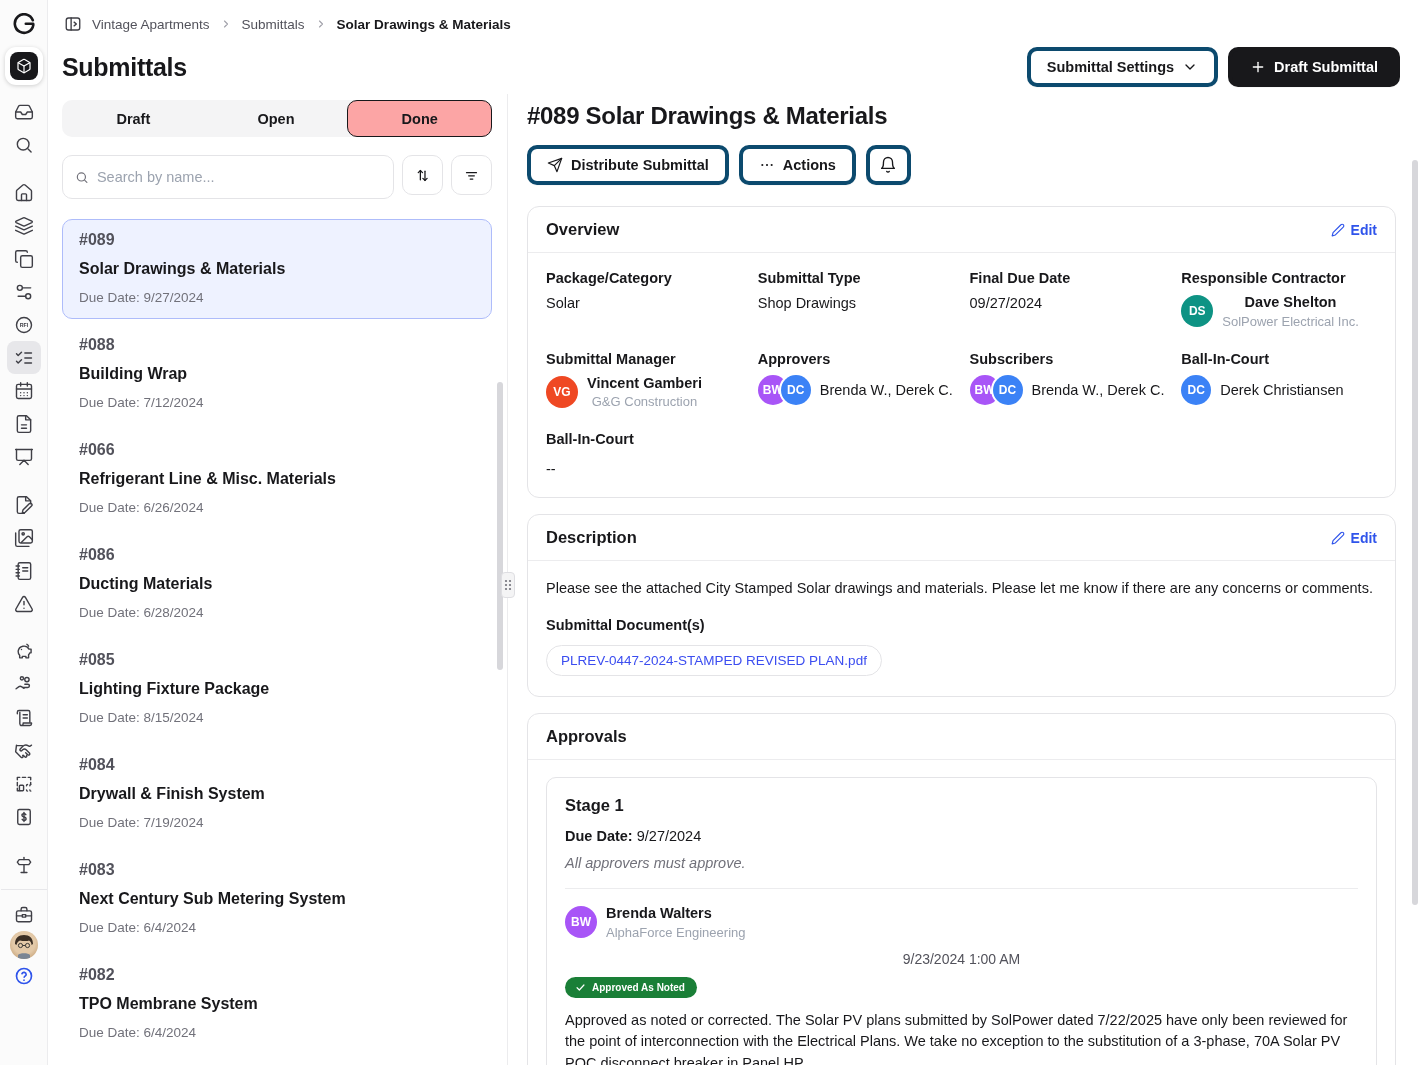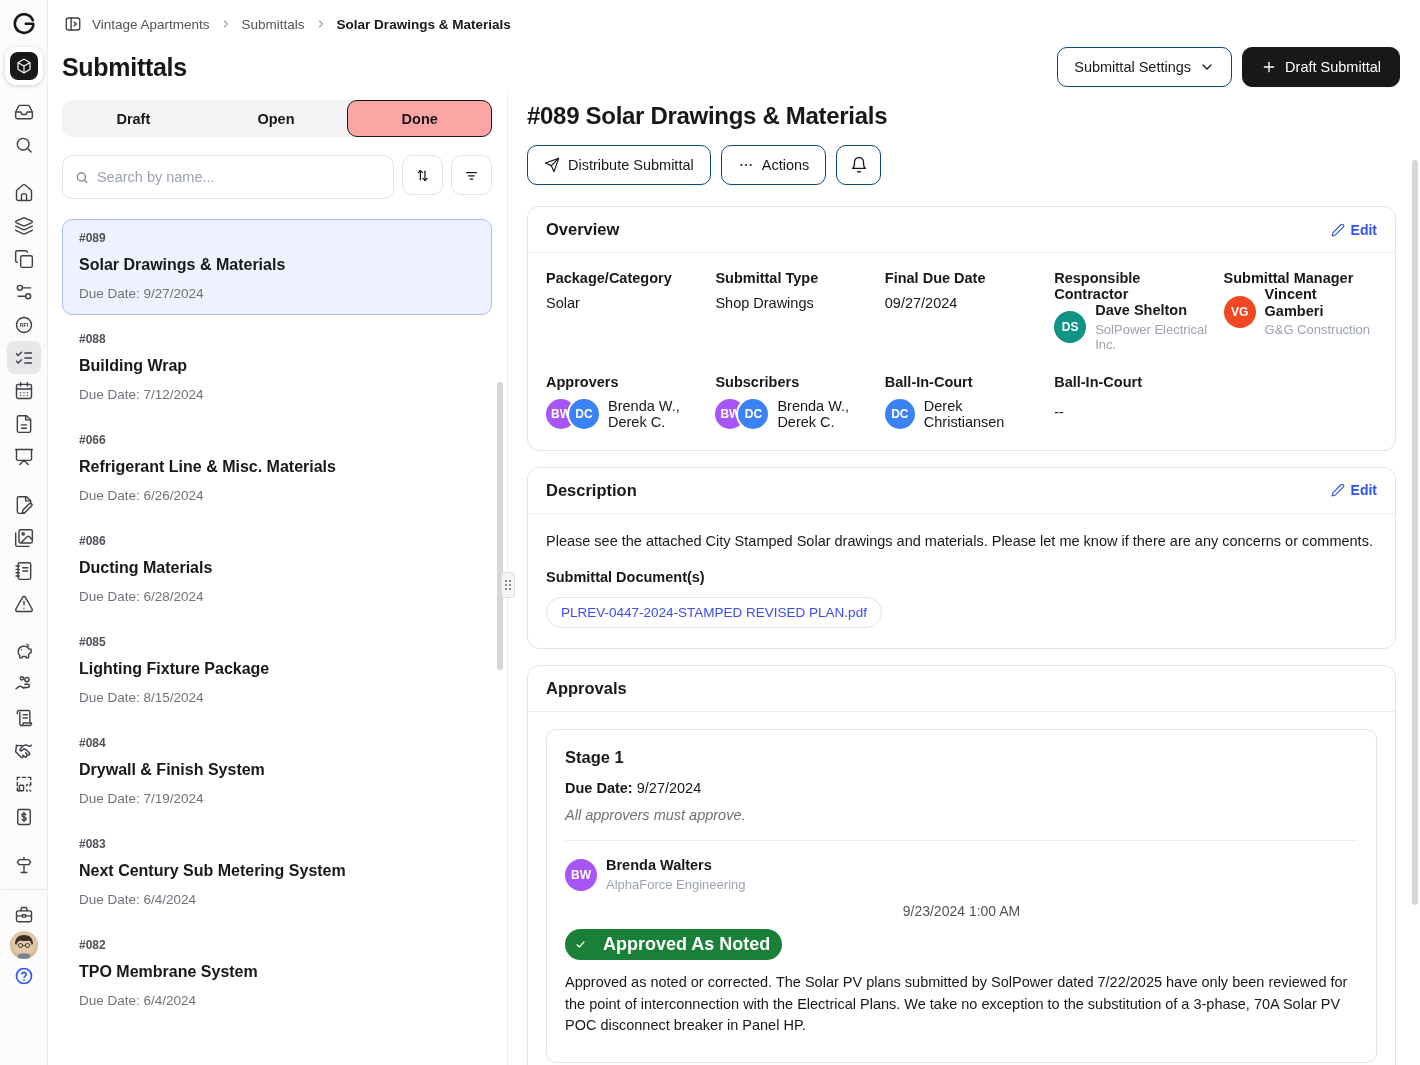--- a/index.html
+++ b/index.html
@@ -38,21 +38,21 @@
   .main { position:fixed; left:48px; top:0; width:1372px; height:1065px; display:flex; flex-direction:column; }
   .crumb-row { height:40px; display:flex; align-items:center; padding:8px 16px 0; gap:10px; }
   .collapse-btn { color:#3f3f46; cursor:pointer; }
   .crumb-item { font-size:13.5px; color:#52525b; cursor:pointer; }
   .crumb-sep { color:#a1a1aa; }
   .crumb-current { font-size:13.5px; font-weight:700; color:#18181b; }
   .header-row { height:54px; display:flex; align-items:center; padding:0 20px 0 14px; }
   .page-title { font-size:25px; font-weight:800; letter-spacing:-.3px; }
   .header-actions { margin-left:auto; display:flex; gap:10px; }
   .btn { height:40px; display:inline-flex; align-items:center; gap:8px; padding:0 16px;
-    border:1px solid #0c4a6e; border-radius:10px; background:#fff; font-size:14.5px; font-weight:400;
+    border:4px solid #0c4a6e; border-radius:10px; background:#fff; font-size:14.5px; font-weight:700;
     color:#18181b; cursor:pointer; box-shadow:0 1px 1px rgba(0,0,0,.03); }
   .btn svg { width:16px; height:16px; stroke:currentColor; fill:none; stroke-width:2;
     stroke-linecap:round; stroke-linejoin:round; }
   .btn-dark { background:#18181b; border-color:#18181b; color:#fff; padding:0 18px; }
 
   
   .content { flex:1; display:flex; position:relative; min-height:0; }
   .left-panel { width:452px; padding:6px 8px 0 14px; flex:0 0 auto; }
   .tabs { display:flex; background:#f4f4f5; border-radius:10px; height:37px; align-items:stretch; }
   .tab { flex:1; display:flex; align-items:center; justify-content:center; font-size:14.5px;
@@ -64,21 +64,21 @@
   .search-box svg { width:15px; height:15px; stroke:#71717a; fill:none; stroke-width:2; stroke-linecap:round; }
   .search-box input { border:none; outline:none; font-size:14.5px; width:100%;
     font-family:"Liberation Sans", sans-serif; color:#18181b; background:transparent; }
   .search-box input::placeholder { color:#9ca3af; }
   .sq-btn { width:41px; height:40px; border:1px solid #e4e4e7; border-radius:10px; background:#fff;
     display:flex; align-items:center; justify-content:center; cursor:pointer; color:#18181b; }
   .sq-btn svg { width:17px; height:17px; stroke:currentColor; fill:none; stroke-width:1.8; stroke-linecap:round; }
   .sub-list { margin-top:20px; display:flex; flex-direction:column; gap:5px; }
   .sub-item { border:1.5px solid transparent; border-radius:10px; padding:11px 16px 13px; cursor:pointer; }
   .sub-item.selected { background:#eef2ff; border-color:#aebcfa; }
-  .sub-num { font-size:12px; font-weight:600; color:#52525b; }
+  .sub-num { font-size:16px; font-weight:600; color:#52525b; }
   .sub-title { font-size:16px; font-weight:700; color:#18181b; margin-top:11px; }
   .sub-due { font-size:13.5px; color:#71717a; margin-top:12px; }
 
   .list-scrollbar { position:absolute; left:449px; top:288px; width:6px; height:288px;
     background:#d7d7db; border-radius:3px; cursor:pointer; }
   .v-divider { width:16px; flex:0 0 auto; position:relative; }
   .v-divider::before { content:""; position:absolute; left:7px; top:0; bottom:0; width:1px; background:#ececee; }
   .grip { position:absolute; left:1px; top:478px; width:14px; height:26px; background:#f4f4f5;
     border:1px solid #dedee2; border-radius:4px; display:flex; align-items:center; justify-content:center;
     cursor:col-resize; }
@@ -93,24 +93,24 @@
 
   .card { border:1px solid #e4e4e7; border-radius:12px; margin-top:21px; background:#fff; }
   .card-hd { display:flex; align-items:center; padding:13px 18px; border-bottom:1px solid #ececee; }
   .card-hd h2 { font-size:16.5px; font-weight:700; }
   .edit-link { margin-left:auto; display:flex; align-items:center; gap:6px; color:#2f54eb;
     font-size:14px; font-weight:600; cursor:pointer; }
   .edit-link svg { width:14px; height:14px; stroke:currentColor; fill:none; stroke-width:2;
     stroke-linecap:round; stroke-linejoin:round; }
   .card-bd { padding:17px 18px 20px; }
 
-  .ov-grid { display:grid; grid-template-columns:1fr 1fr 1fr 1fr 1fr; row-gap:22px; column-gap:16px; }
+  .ov-grid { display:grid; grid-template-columns:1fr 1fr 1fr 1fr; row-gap:22px; column-gap:16px; }
   .f-label { font-size:14.5px; font-weight:700; }
   .f-value { font-size:14.5px; margin-top:9px; color:#18181b; }
-  .person { display:flex; align-items:center; gap:9px; margin-top:0; }
+  .person { display:flex; align-items:center; gap:9px; margin-top:8px;text-align:center; }
   .avi { width:32px; height:32px; border-radius:50%; color:#fff; font-size:12px; font-weight:700;
     display:flex; align-items:center; justify-content:center; flex:0 0 auto; }
   .avi.sm { width:30px; height:30px; }
   .avi.ring { box-shadow:0 0 0 2px #fff; }
   .avi.overlap { margin-left:-7px; }
   .p-name { font-size:14.5px; font-weight:600; line-height:1.15; }
   .p-co { font-size:13px; color:#9ca3af; margin-top:3px; }
   .avirow { display:flex; align-items:center; margin-top:8px; }
   .avirow .names { font-size:14.5px; margin-left:9px; }
 
@@ -120,22 +120,22 @@
     border-radius:999px; padding:7px 14px; font-size:13.5px; color:#3b4df0; cursor:pointer; background:#fff; }
 
   .stage-card { border:1px solid #e4e4e7; border-radius:10px; padding:18px 18px 26px; }
   .stage-title { font-size:16.5px; font-weight:700; }
   .stage-due { margin-top:13px; font-size:14.5px; }
   .stage-due .lbl { font-weight:700; }
   .stage-rule { margin-top:11px; font-size:14.5px; font-style:italic; color:#71717a; }
   .stage-divider { height:1px; background:#ececee; margin:17px 0 16px; }
   .appr-head { display:flex; align-items:center; gap:9px; }
   .timestamp { font-size:14px; color:#52525b; margin-top:11px;text-align:center; }
-  .badge { display:inline-flex; align-items:center; gap:17px; color:#fff; border-radius:999px;
-    padding:5px 12px 5px 10px; font-size:18px; font-weight:700; margin-top:10px; }
+  .badge { display:inline-flex; align-items:center; gap:6px; color:#fff; border-radius:999px;
+    padding:5px 12px 5px 10px; font-size:10px; font-weight:700; margin-top:10px; }
   .badge svg { width:11px; height:11px; stroke:#fff; fill:none; stroke-width:2.6; stroke-linecap:round;
     stroke-linejoin:round; }
   .appr-comment { margin-top:12px; font-size:14.5px; line-height:1.48; max-width:1260px; }
 
   .page-scrollbar { position:fixed; right:2px; top:160px; width:6px; height:745px;
     background:#d7d7db; border-radius:3px; cursor:pointer; z-index:9; }
 </style>
 </head>
 <body>
 

